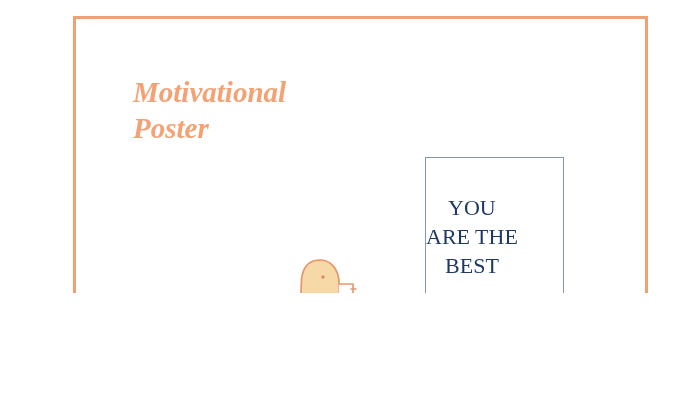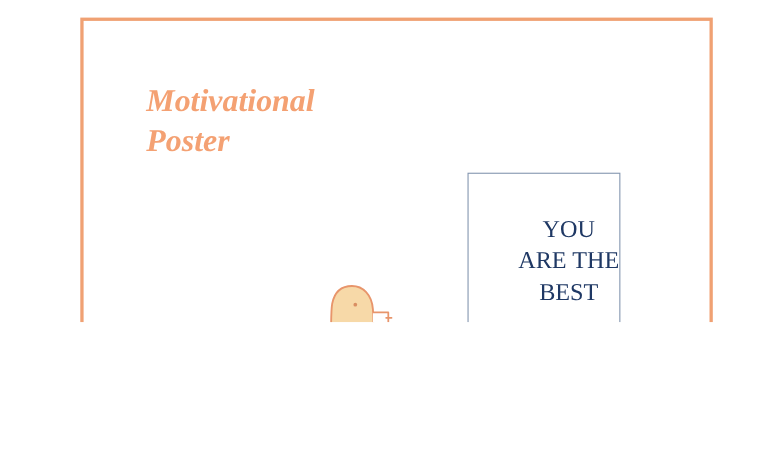--- a/index.html
+++ b/index.html
@@ -49,21 +49,21 @@
     position: absolute;
     left: 409px;
     top: 157px;
     width: 139px;
     height: 159px;
     border: 1px solid #8496B0;
     box-sizing: border-box;
     background: #ffffff;
     display: flex;
     align-items: center;
-    justify-content: flex-end;
+    justify-content: flex-start;
   }
   #quote-text {
     font-size: 22px;
     line-height: 29px;
     color: #1F3864;
     text-align: center;
     white-space: pre-line;
     font-weight: normal;
   }
 

